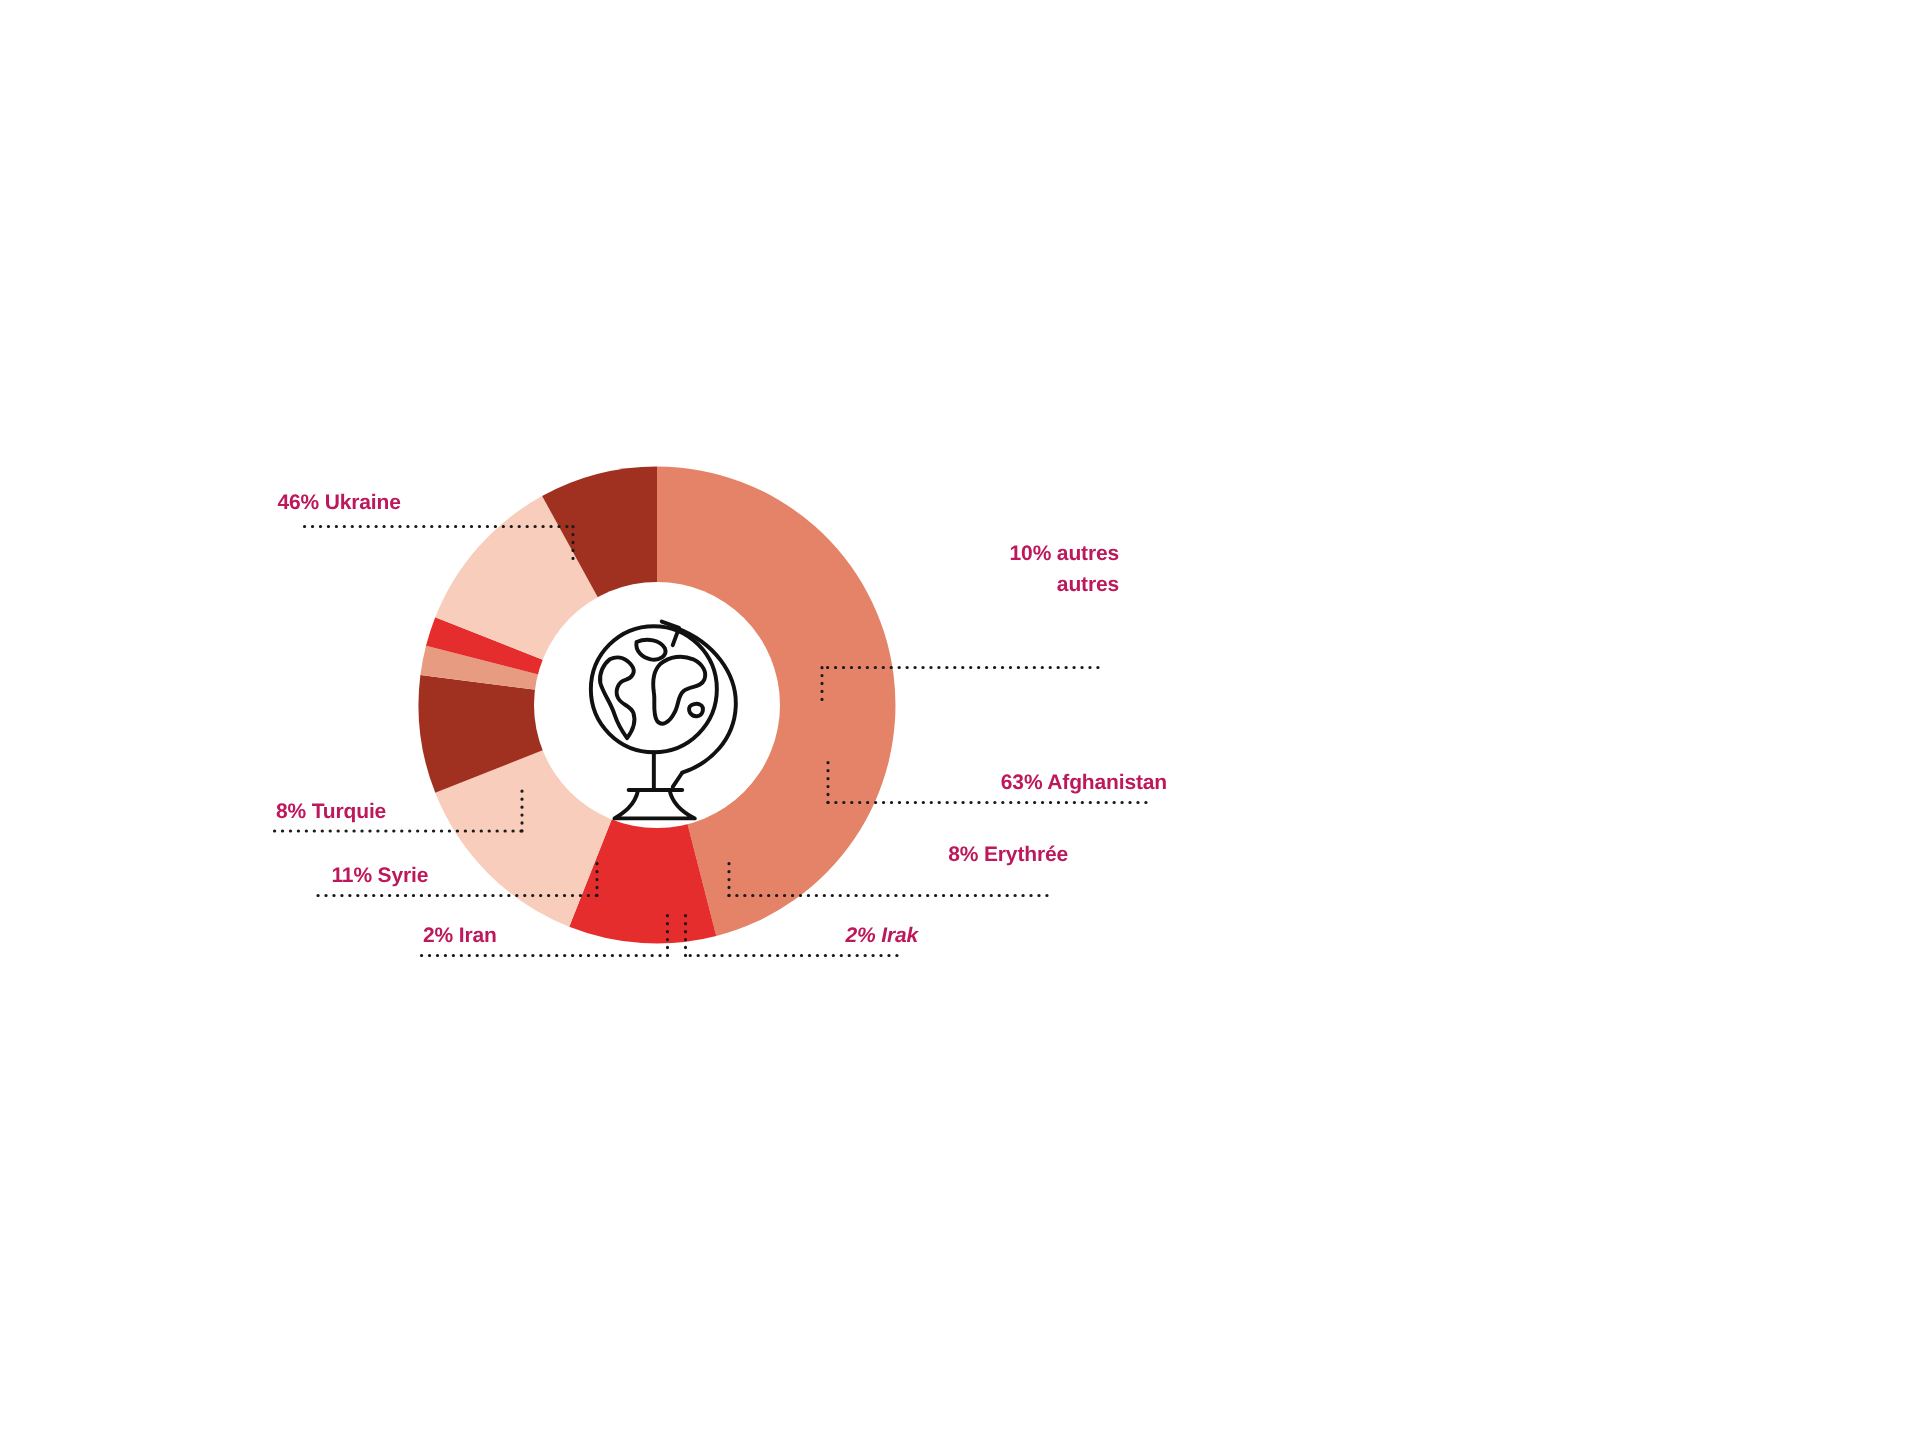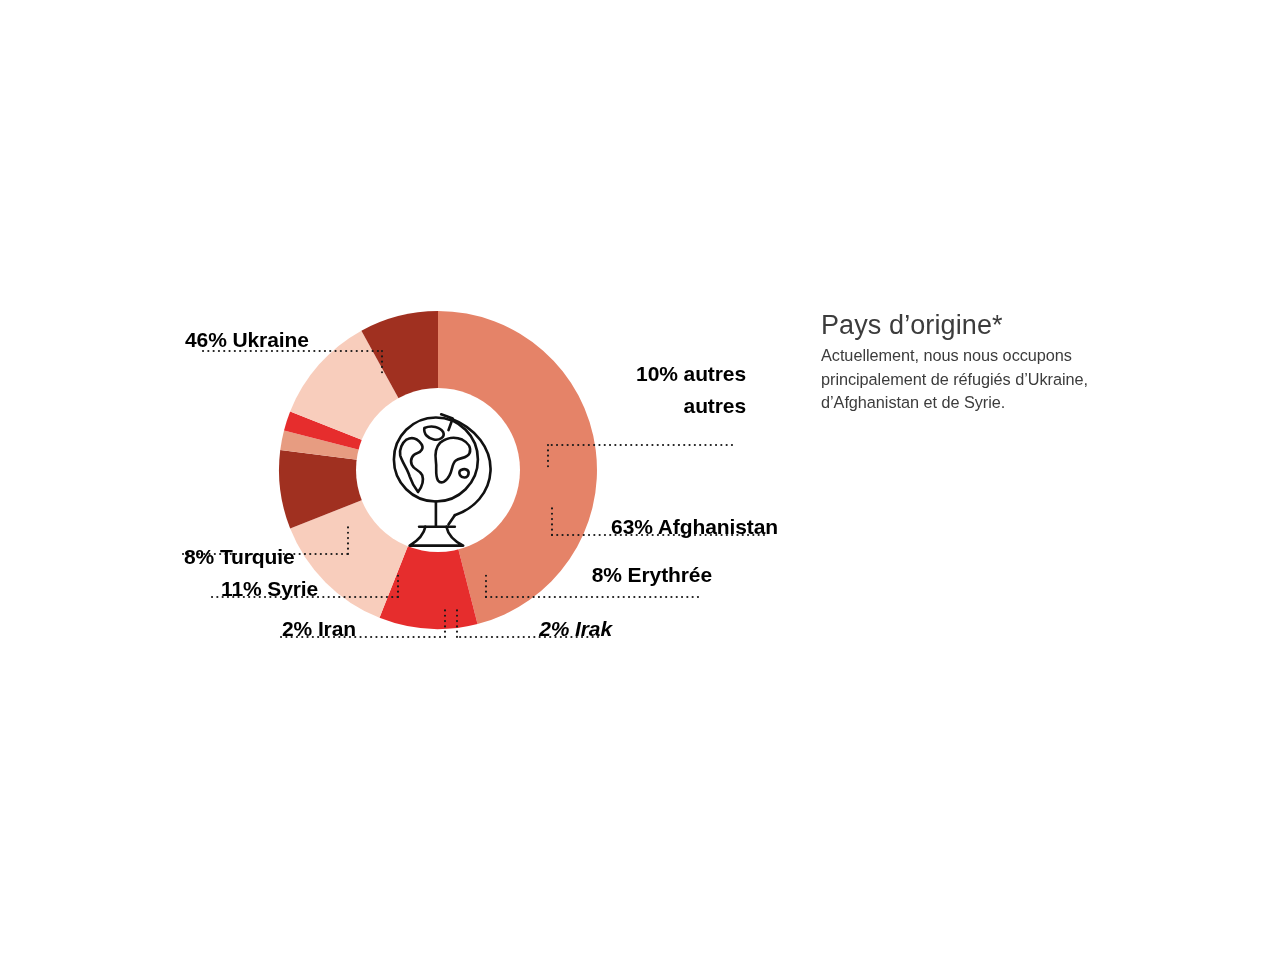--- a/index.html
+++ b/index.html
@@ -36,23 +36,23 @@
     width: 620px;
     height: 360px;
     overflow: visible;
   }
 
   
   .label {
     position: absolute;
     font-family: "Liberation Sans", sans-serif;
     font-weight: bold;
-    font-size: 21px;
+    font-size: 14px;
     line-height: 1.52;
-    color: #000000;
+    color: #be185d;
     letter-spacing: -0.1px;
     white-space: nowrap;
   }
   .label.right-align {
     text-align: right;
   }
 
   
   #text-panel {
     position: absolute;
@@ -163,21 +163,17 @@
     <div class="label right-align" style="right:12px; top:211px;">63% Afghanistan</div>
 
     <div class="label right-align" style="right:78px; top:259px;">8% Erythrée</div>
 
     <div class="label right-align" style="right:178px; top:313px;font-style:italic;">2% Irak</div>
 
     <div class="label" style="left:112px; top:313px;">2% Iran</div>
 
     <div class="label" style="left:51px; top:273px;">11% Syrie</div>
 
-    <div class="label" style="left:14px; top:241px;">8% Turquie</div>
+    <div class="label" style="left:14px; top:230px;">8% Turquie</div>
   </div>
 
-  <div id="text-panel">
-    <h1 id="panel-title">Pays d’origine*</h1>
-    <p id="panel-body">Actuellement, nous nous occupons principalement de réfugiés d’Ukraine, d’Afghanistan et de Syrie.</p>
-  </div>
 
 </div>
 
 </body></html>

